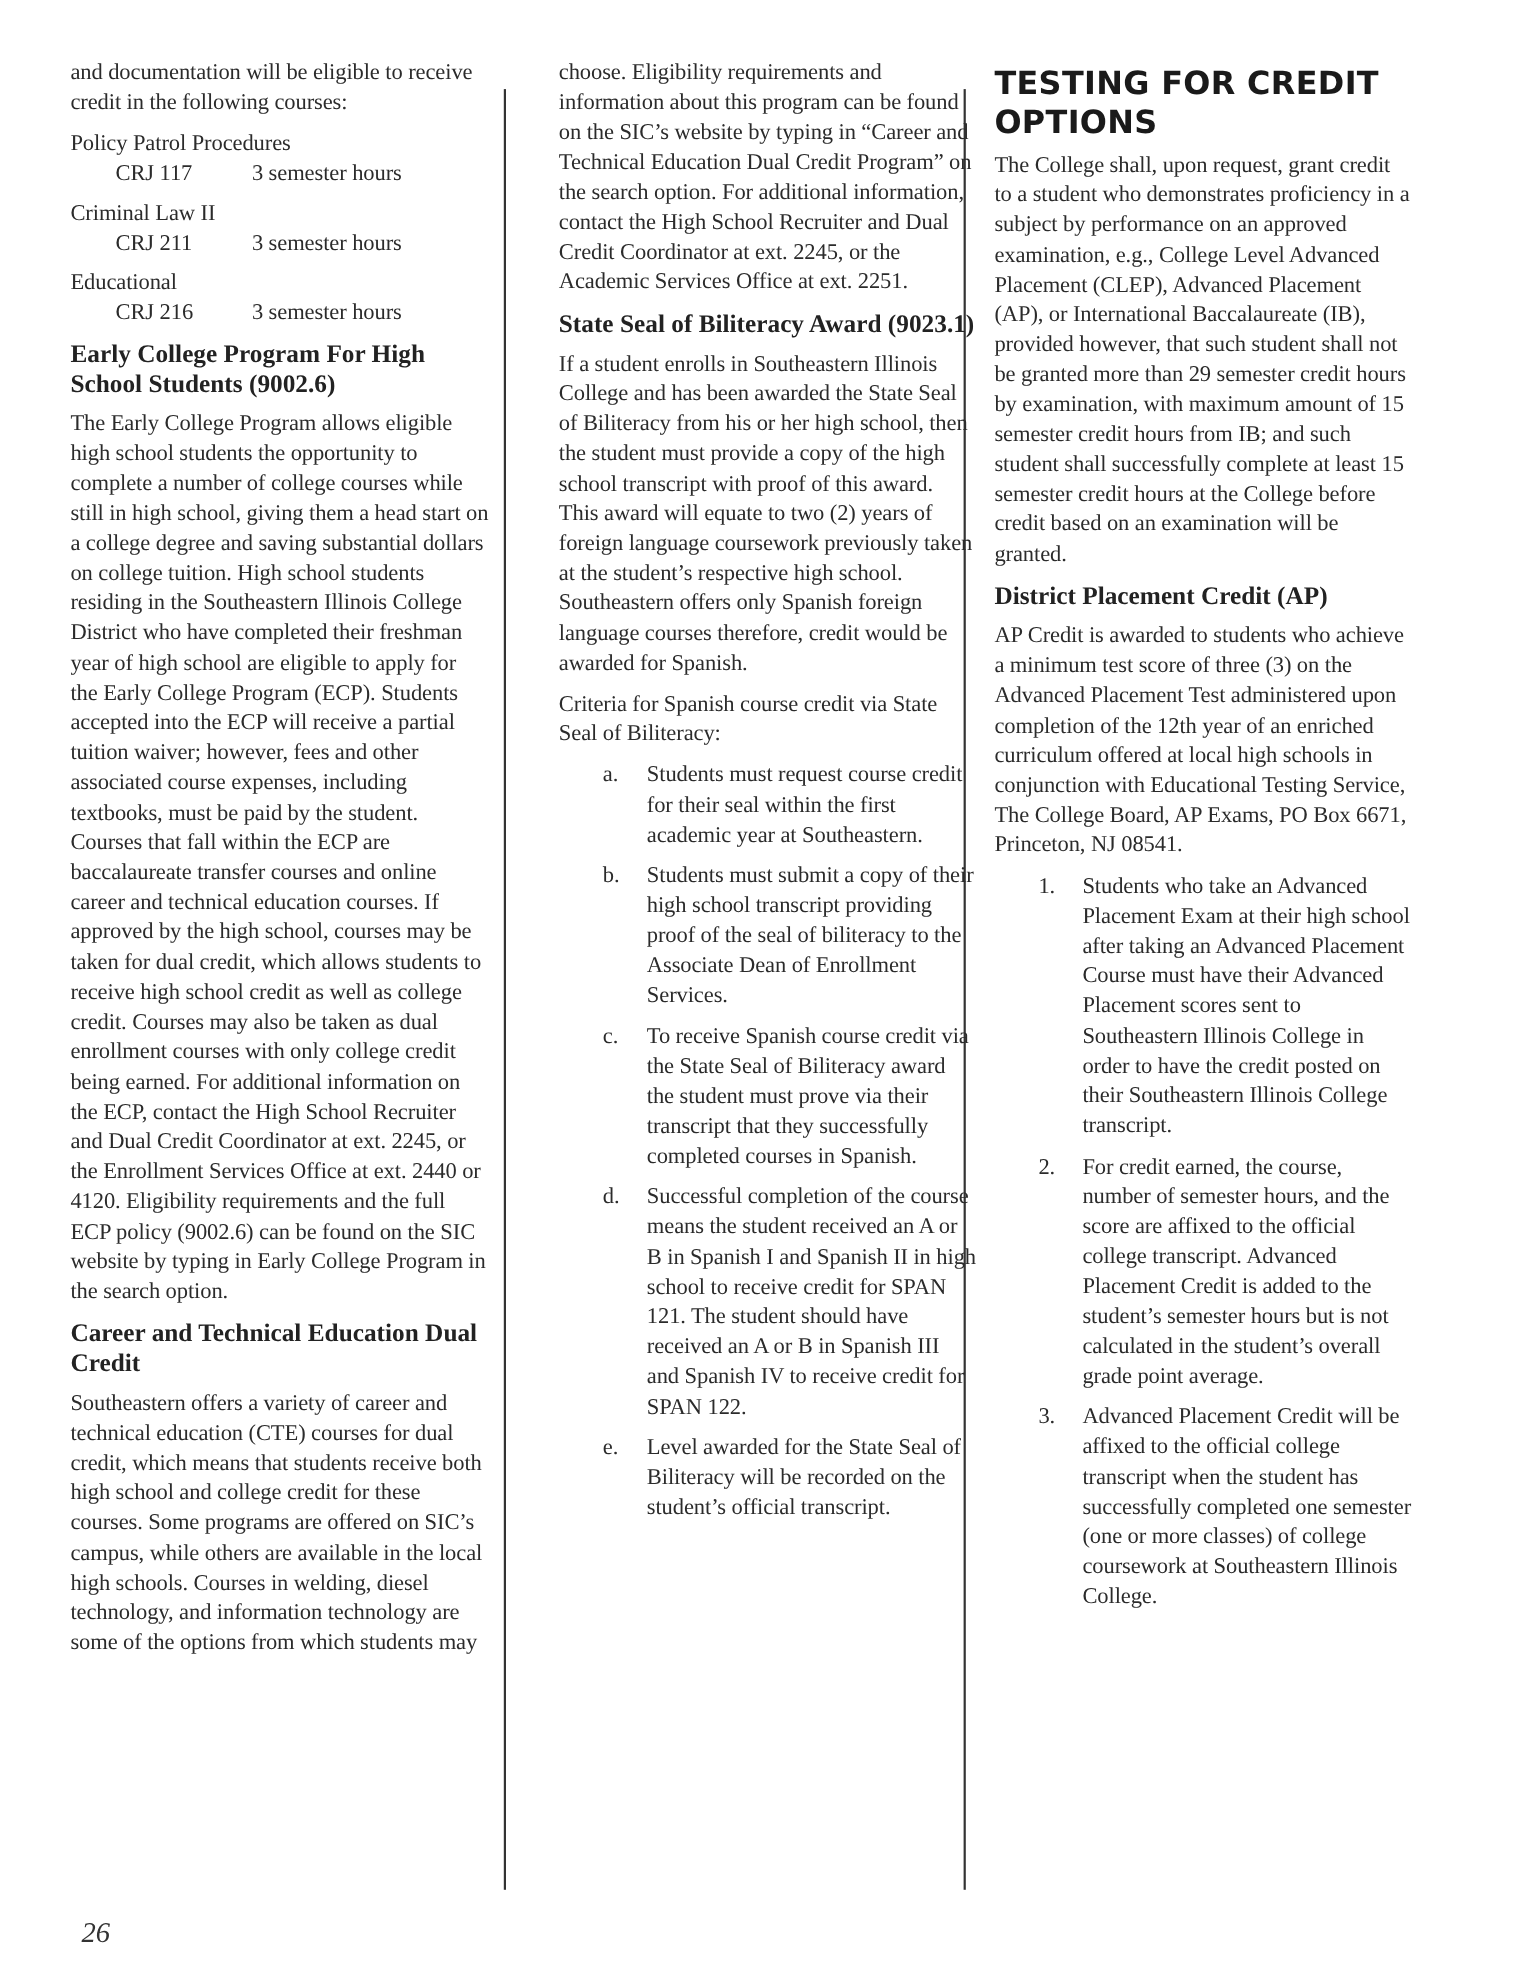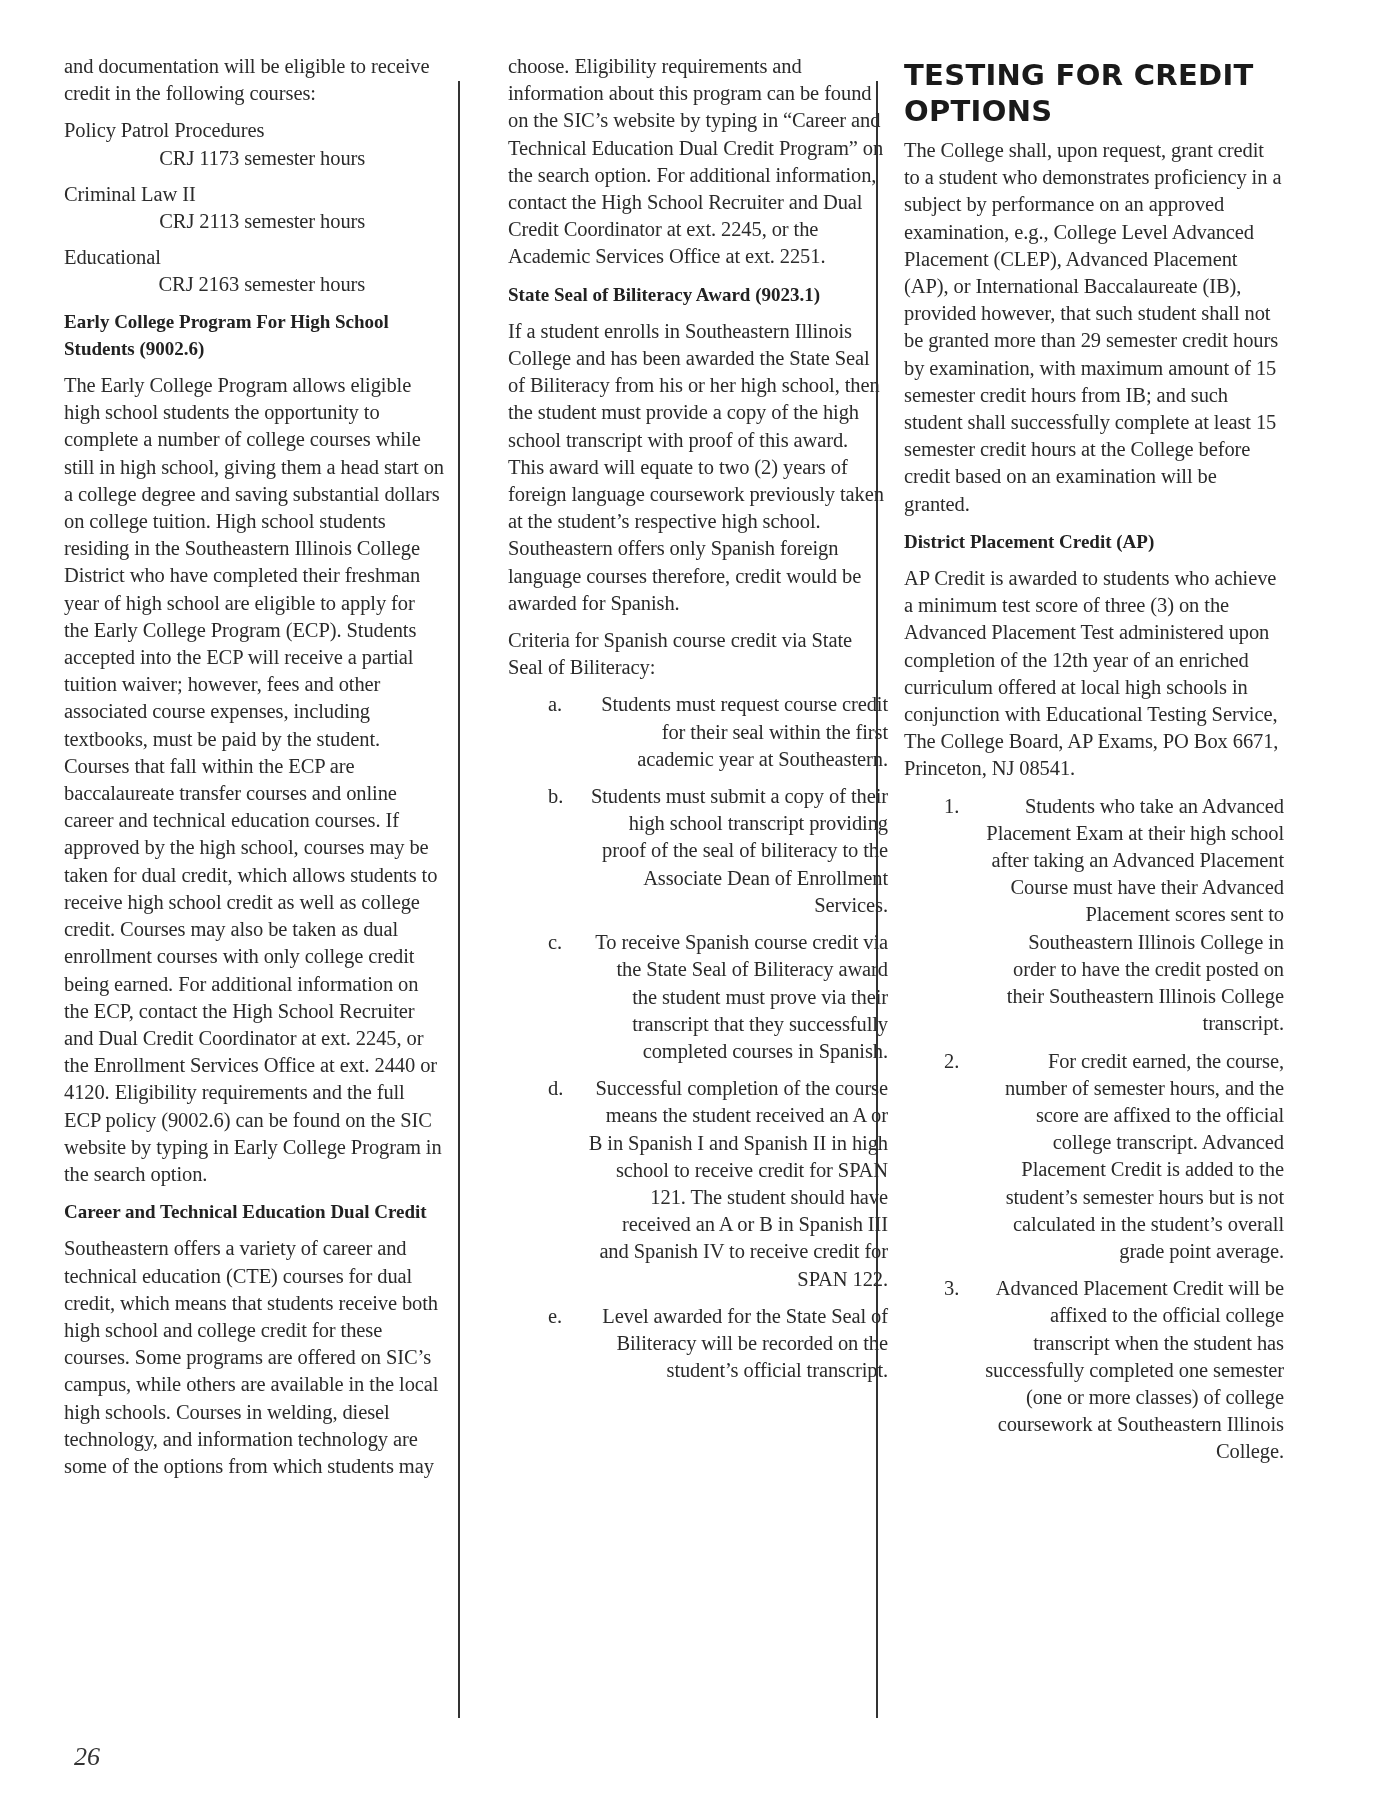--- a/index.html
+++ b/index.html
@@ -10,32 +10,32 @@
   }
   .col { position: absolute; top: 53px; }
   #col1 { left: 64px; width: 380px; }
   #col2 { left: 508px; width: 380px; }
   #col3 { left: 904px; width: 380px; }
   .rule { position: absolute; width: 1.5px; background: #333; }
   #rule1 { left: 458px; top: 81px; height: 1637px; }
   #rule2 { left: 876px; top: 81px; height: 1637px; }
   p, .txt { margin: 0; font-size: 20.5px; line-height: 27.2px; letter-spacing: -0.1px; }
   .para { margin-bottom: 10px; }
-  h3 { margin: 0 0 10px 0; font-size: 19px; line-height: 27.2px; font-weight: bold; color: #222; }
+  h3 { margin: 0 0 10px 0; font-size: 23px; line-height: 27.2px; font-weight: bold; color: #222; }
   h2 {
     margin: 4px 0 8px 0; font-family: "DejaVu Sans", "Liberation Sans", sans-serif;
     font-weight: 900; font-size: 29px; line-height: 36px; color: #1a1a1a; letter-spacing: 0.3px;
   }
   .course-group { margin-bottom: 9px; }
   .course-row { display: flex; }
-  .course-code { width: 165px; padding-left: 41px; box-sizing: border-box; text-align: right; }
+  .course-code { width: 165px; padding-left: 41px; box-sizing: border-box; }
   .list { margin: 0 0 8px 0; padding: 0; list-style: none; }
   .list li { display: flex; margin-bottom: 10px; }
   .list .marker { width: 80px; flex: none; text-align: left; padding-left: 40px; box-sizing: border-box; }
-  .list .item-text { flex: 1; text-align: right; }
+  .list .item-text { flex: 1; }
   #page-number {
     position: absolute; left: 74px; top: 1742px; font-style: italic; font-size: 26px; color: #333;
   }
 </style>
 </head>
 <body>
 
 <div class="rule" id="rule1"></div>
 <div class="rule" id="rule2"></div>
 

